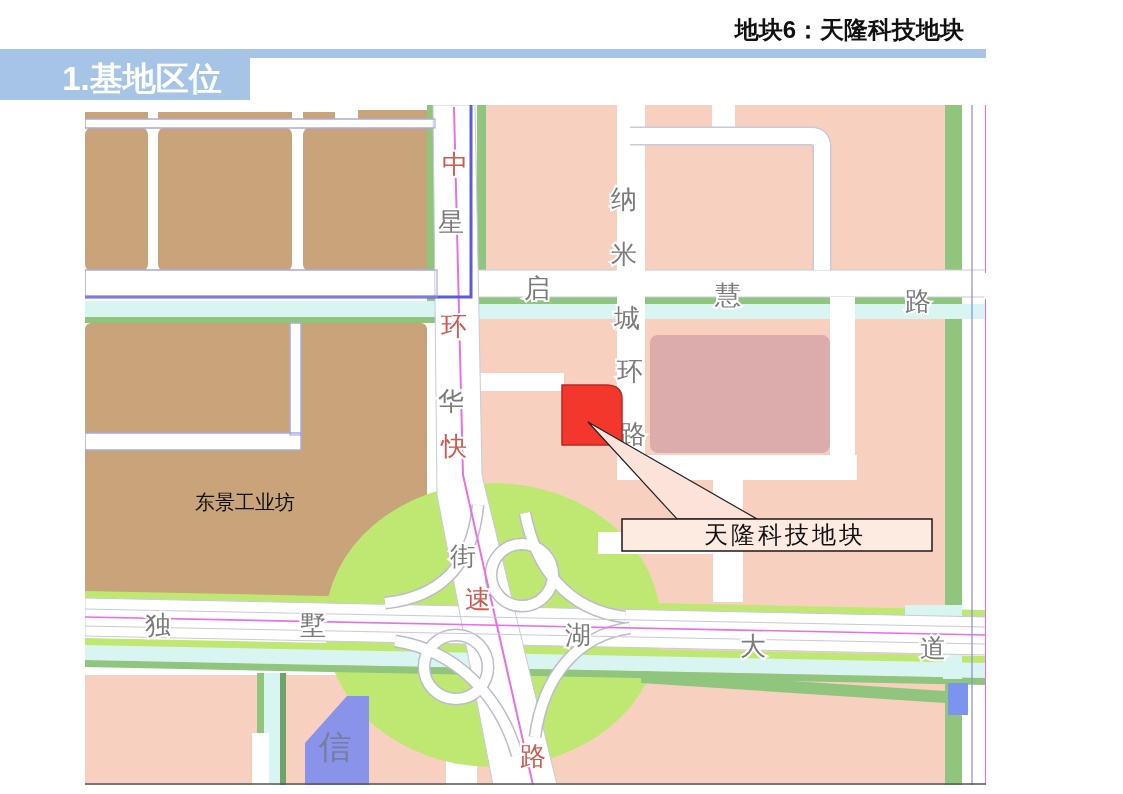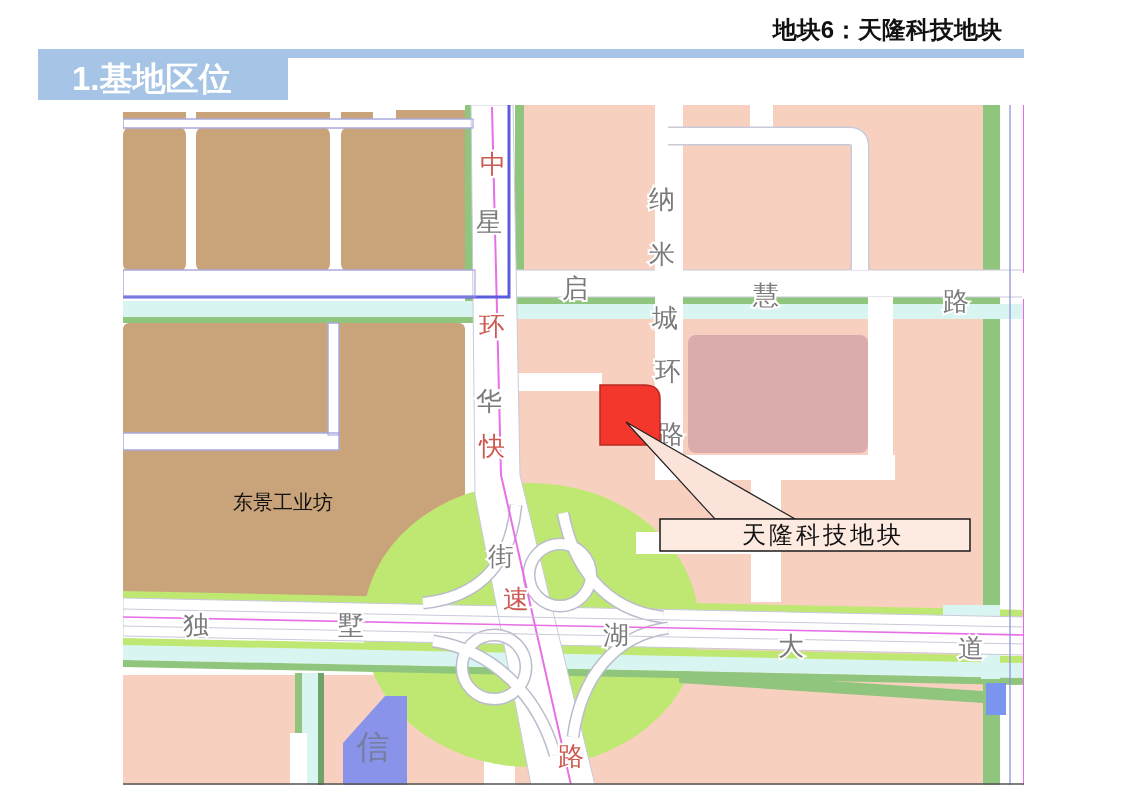--- a/index.html
+++ b/index.html
@@ -1,21 +1,21 @@
 <!DOCTYPE html>
 <html><head>
 <meta charset="utf-8">
 <style>
   html,body{margin:0;padding:0;background:#fff;width:1123px;height:794px;
     font-family:"Liberation Sans","DejaVu Sans",sans-serif;}
-  .page{position:relative;width:986px;height:794px;overflow:hidden;background:#fff;margin-left:38px;}
+  .page{position:relative;width:986px;height:794px;overflow:hidden;background:#fff;}
   .title-right{position:absolute;top:14px;right:22px;font-size:24px;font-weight:bold;color:#111;}
   .band{position:absolute;top:49px;left:0;width:1123px;height:9px;background:#a6c5e6;}
   .banner{position:absolute;top:58px;left:0;width:250px;height:42px;background:#a6c5e6;
-    color:#fff;font-size:33px;font-weight:bold;line-height:42px;padding-left:34px;box-sizing:border-box;}
+    color:#fff;font-size:33px;font-weight:bold;line-height:42px;padding-left:34px;box-sizing:border-box;text-align:center;}
   .map{position:absolute;left:85px;top:105px;width:950px;height:680px;}
   svg text{font-family:"Liberation Sans","DejaVu Sans",sans-serif;}
   .rl{font-size:26px;fill:#7b7b7b;stroke:#ffffff;stroke-width:4px;paint-order:stroke;text-anchor:middle;}
   .rl.red{fill:#cd5a52;}
   .area-label{font-size:20px;fill:#111;text-anchor:middle;}
   .xin-label{font-size:33px;fill:#767d9e;text-anchor:middle;}
   .callout-text{font-size:24px;fill:#111;text-anchor:middle;letter-spacing:3px;}
 </style>
 </head>
 <body>

